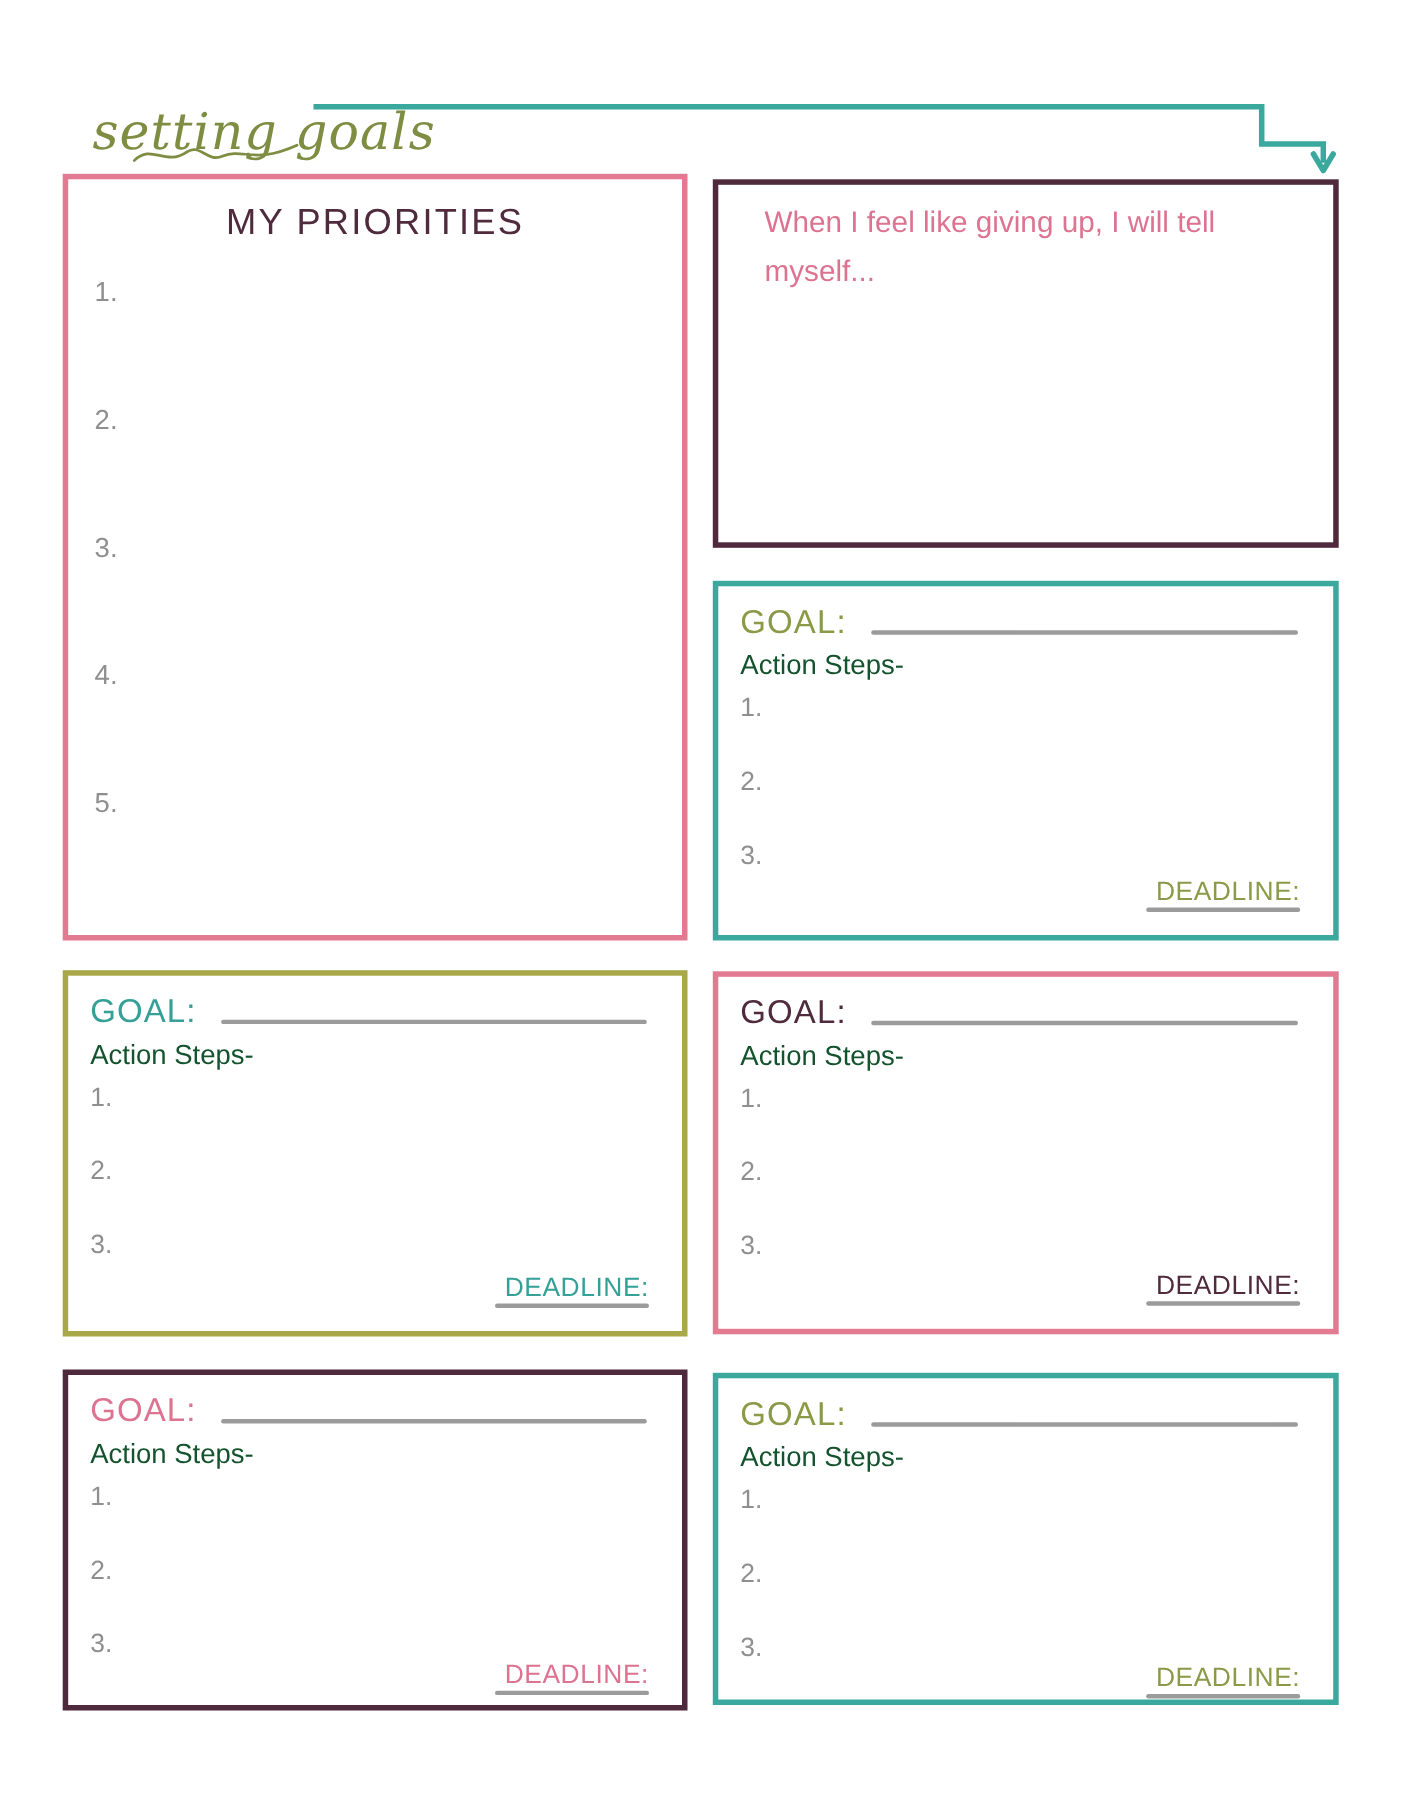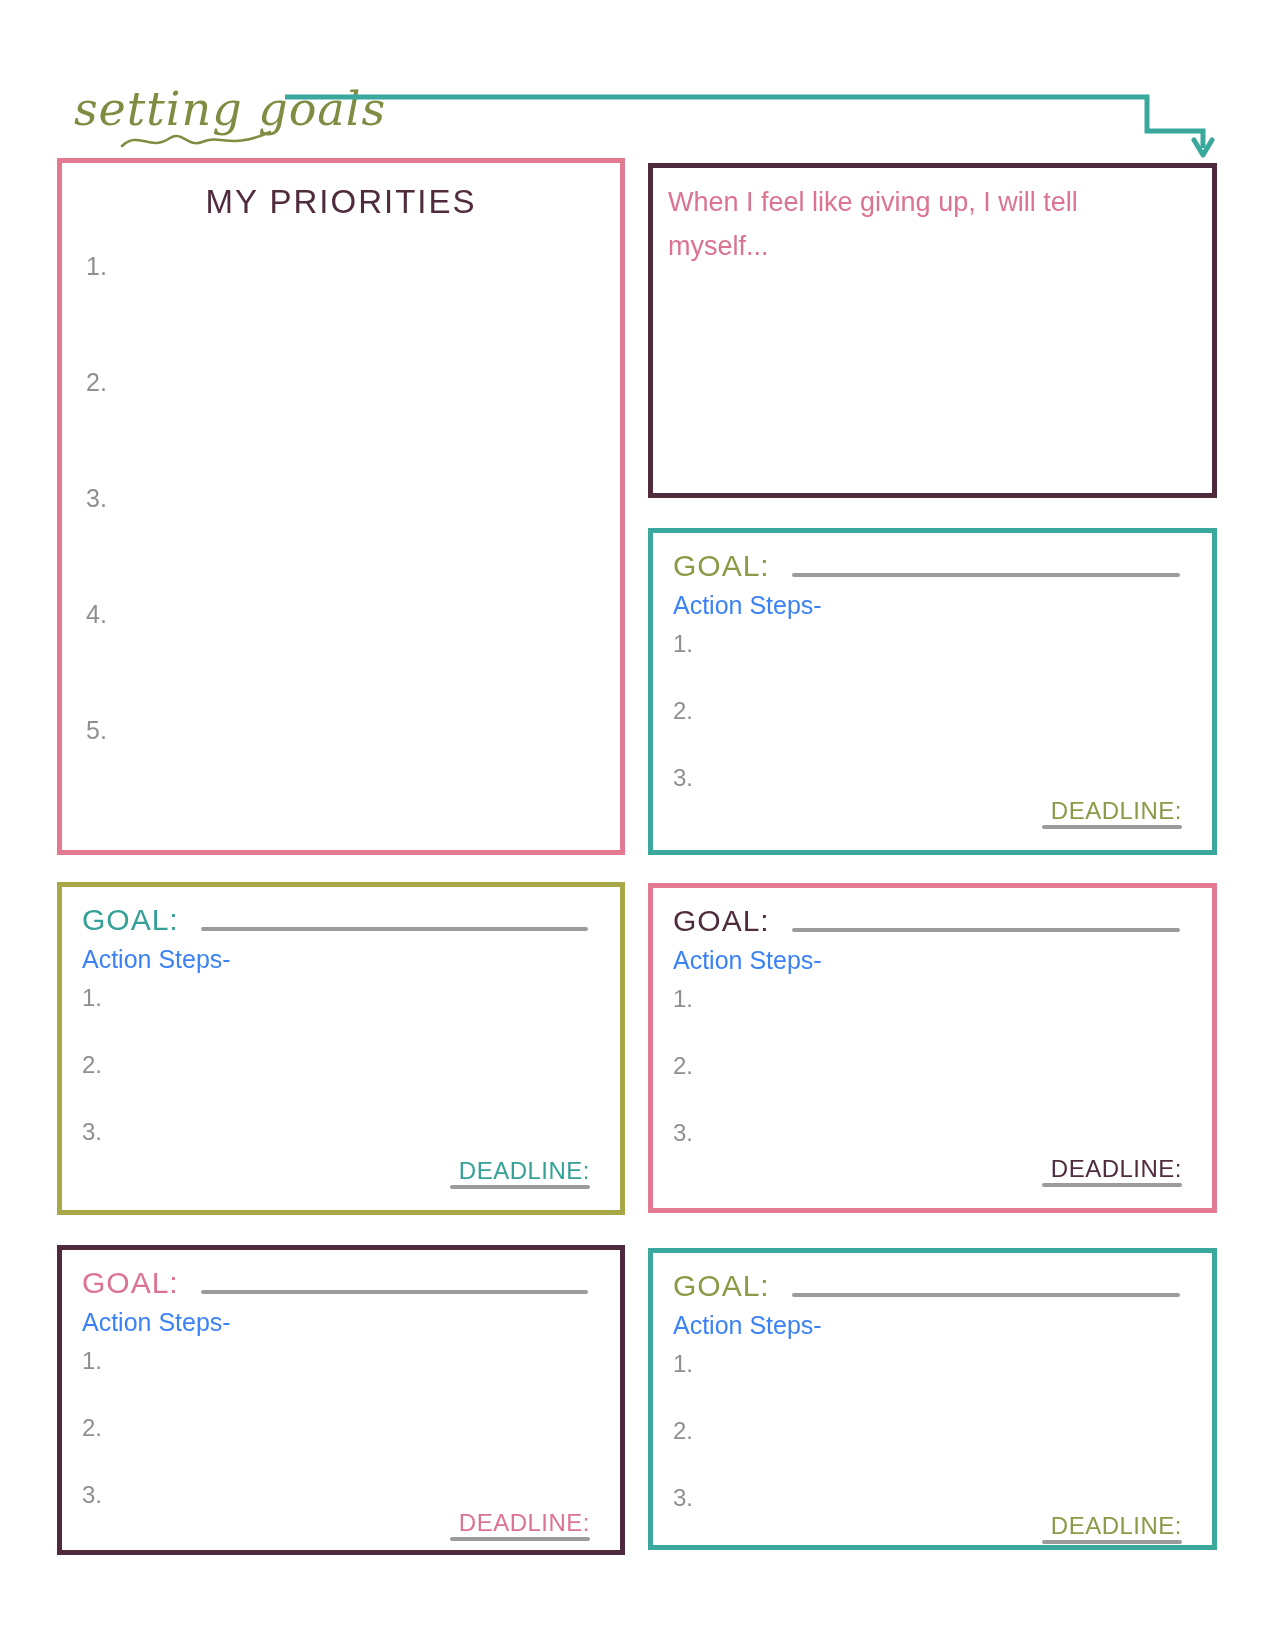--- a/index.html
+++ b/index.html
@@ -13,21 +13,21 @@
     position: relative;
     font-family: "Liberation Sans", sans-serif;
     overflow: hidden;
   }
 
   
   .header-title {
     position: absolute;
     left: 66px;
     top: 74px;
-    margin: 8px;
+    margin: 18px;
     font-family: "DejaVu Serif", serif;
     font-style: italic;
     font-weight: 500;
     font-size: 46px;
     letter-spacing: 1px;
     color: #7e8d42;
   }
   .flourish {
     position: absolute;
     left: 118px;
@@ -56,21 +56,21 @@
   .border-olive  { border-color: #a9a848; }
 
   
   .accent-olive  { color: #8a9a47; }
   .accent-teal   { color: #35a096; }
   .accent-maroon { color: #4f2b3d; }
   .accent-pink   { color: #dc7390; }
 
   
   .pos-priorities { left: 57px;  top: 158px;  width: 568px; height: 697px; }
-  .pos-reflection { left: 648px; top: 163px;  width: 569px; height: 335px; }
+  .pos-reflection { left: 648px; top: 163px;  width: 569px; height: 335px; padding-left: 27px; }
   .pos-goal1      { left: 648px; top: 528px;  width: 569px; height: 327px; }
   .pos-goal2      { left: 57px;  top: 882px;  width: 568px; height: 333px; }
   .pos-goal3      { left: 648px; top: 883px;  width: 569px; height: 330px; }
   .pos-goal4      { left: 57px;  top: 1245px; width: 568px; height: 310px; }
   .pos-goal5      { left: 648px; top: 1248px; width: 569px; height: 302px; }
 
   
   .priorities-title {
     margin: 20px 0 0 0;
     text-align: center;
@@ -117,21 +117,21 @@
   .goal-line {
     flex: 1;
     height: 4px;
     background: #9b9b9b;
     border-radius: 2px;
     margin: 0 2px 7px 22px;
   }
   .action-steps {
     margin-top: 7px;
     font-size: 25px;
-    color: #3b82f6;
+    color: #14532d;
   }
   .step {
     font-size: 24px;
     color: #8f8f8f;
     line-height: 28px;
   }
   .step-first { margin-top: 10px; }
   .step-next  { margin-top: 39px; }
   .deadline-row {
     margin-top: auto;

